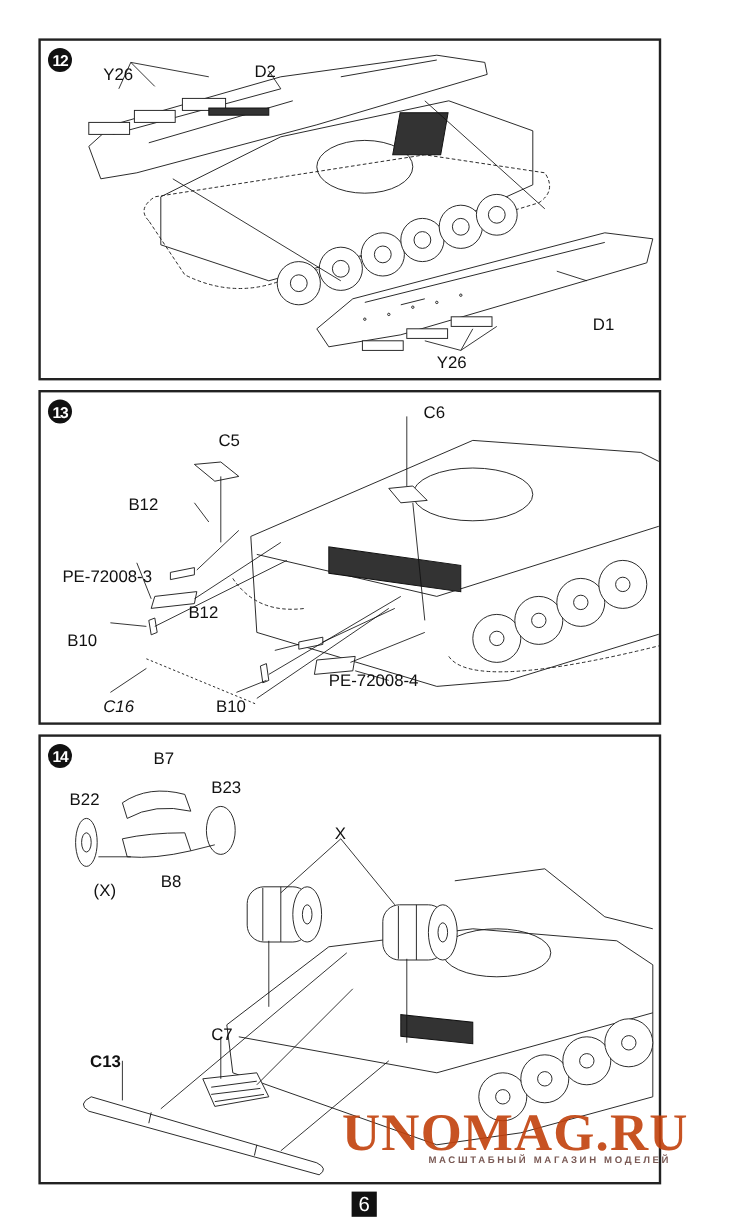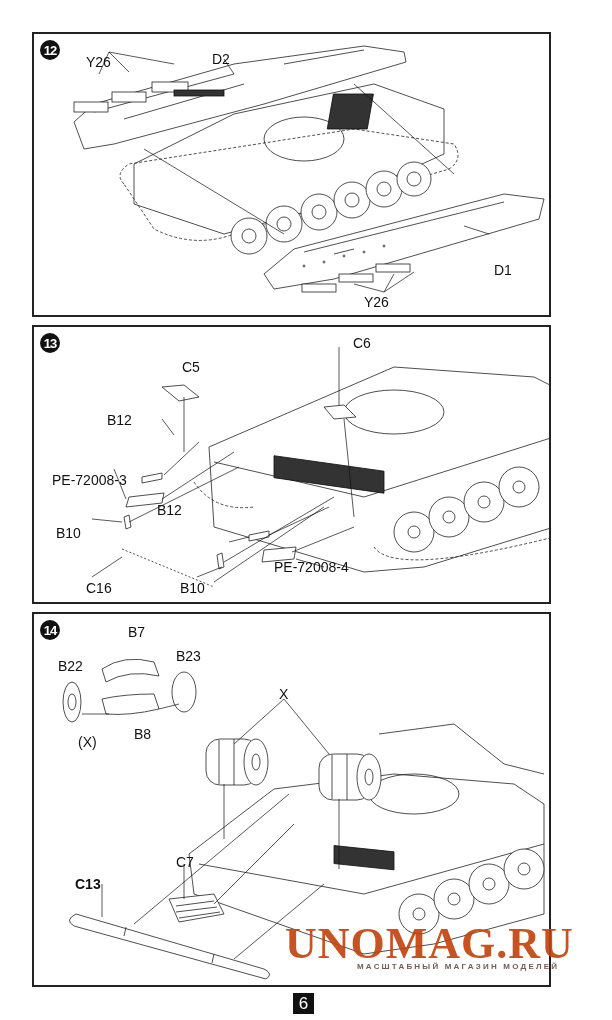--- a/index.html
+++ b/index.html
@@ -125,21 +125,21 @@
 
     <path class="lead" d="M130 148 L165 115 M128 172 L200 125 M95 195 L205 140 M180 255 L290 180 M190 235 L300 170 M235 208 L295 180 M258 225 L320 200"></path>
     <path class="lead" d="M128 92 L140 108 M80 142 L92 172 M58 192 L88 195 M58 250 L88 230 M163 250 L188 240 M195 215 L215 210 M290 240 L262 232"></path>
   </svg>
   <span class="lbl" style="left:148px;top:32px;">C5</span>
   <span class="lbl" style="left:303px;top:8px;margin-left:16px;">C6</span>
   <span class="lbl" style="left:73px;top:85px;">B12</span>
   <span class="lbl" style="left:18px;top:145px;">PE-72008-3</span>
   <span class="lbl" style="left:22px;top:198px;">B10</span>
   <span class="lbl" style="left:123px;top:175px;">B12</span>
-  <span class="lbl" style="left:52px;top:253px;">C16</span>
+  <span class="lbl" style="left:52px;top:253px;font-style:italic;">C16</span>
   <span class="lbl" style="left:146px;top:253px;">B10</span>
   <span class="lbl" style="left:240px;top:232px;">PE-72008-4</span>
 </div>
 
 <div class="panel" id="p14">
   <div class="step">14</div>
   <svg class="art" width="546" height="375">
 
     <ellipse class="fillw" cx="38" cy="88" rx="9" ry="20"></ellipse>
     <ellipse cx="38" cy="88" rx="4" ry="8"></ellipse>

